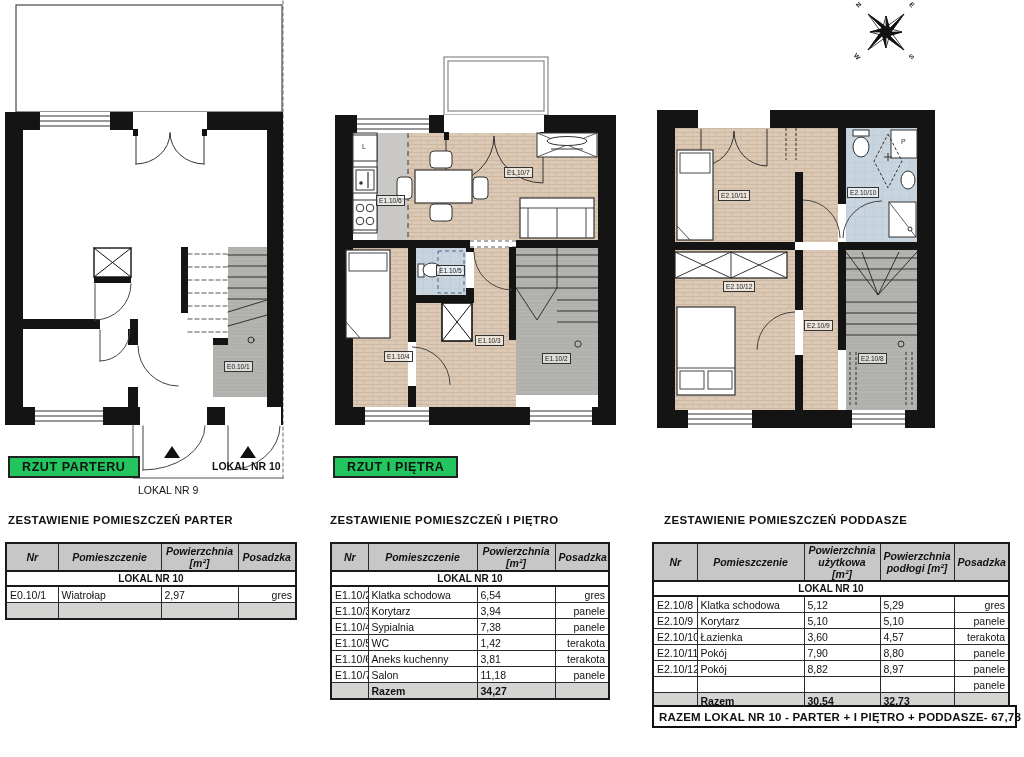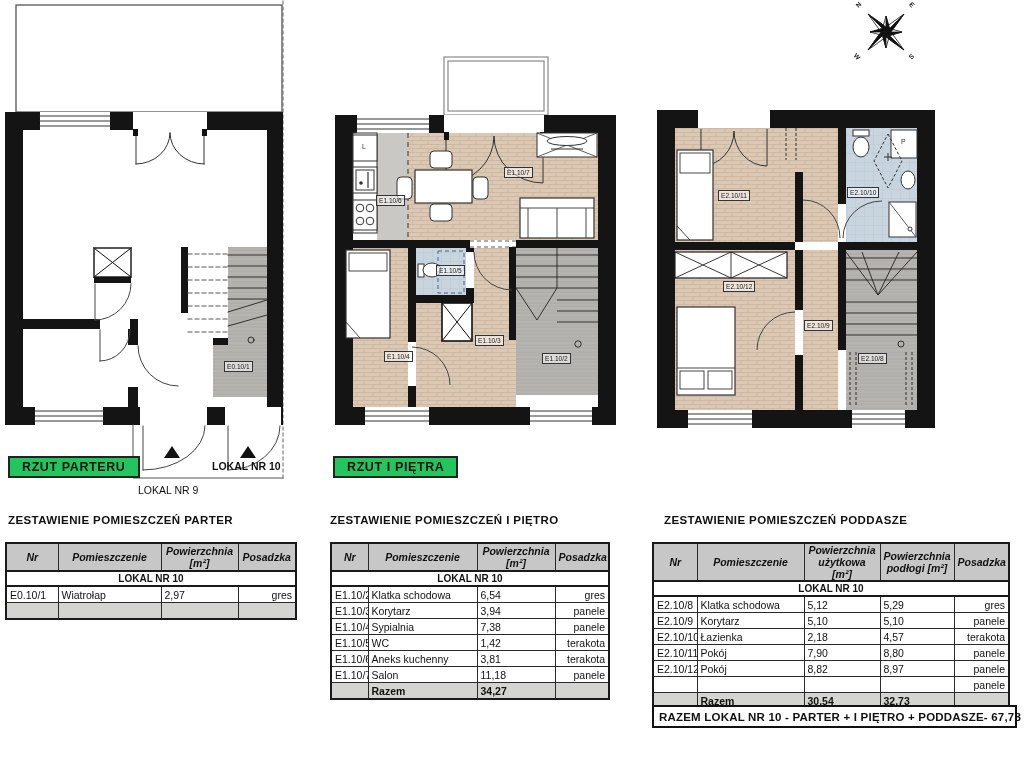--- a/index.html
+++ b/index.html
@@ -520,21 +520,21 @@
     <tr>
       <td>E2.10/9</td>
       <td>Korytarz</td>
       <td class="num">5,10</td>
       <td class="num">5,10</td>
       <td class="ctr">panele</td>
     </tr>
     <tr>
       <td>E2.10/10</td>
       <td>Łazienka</td>
-      <td class="num">2,18</td>
+      <td class="num">3,60</td>
       <td class="num">4,57</td>
       <td class="ctr">terakota</td>
     </tr>
     <tr>
       <td>E2.10/11</td>
       <td>Pokój</td>
       <td class="num">7,90</td>
       <td class="num">8,80</td>
       <td class="ctr">panele</td>
     </tr>

